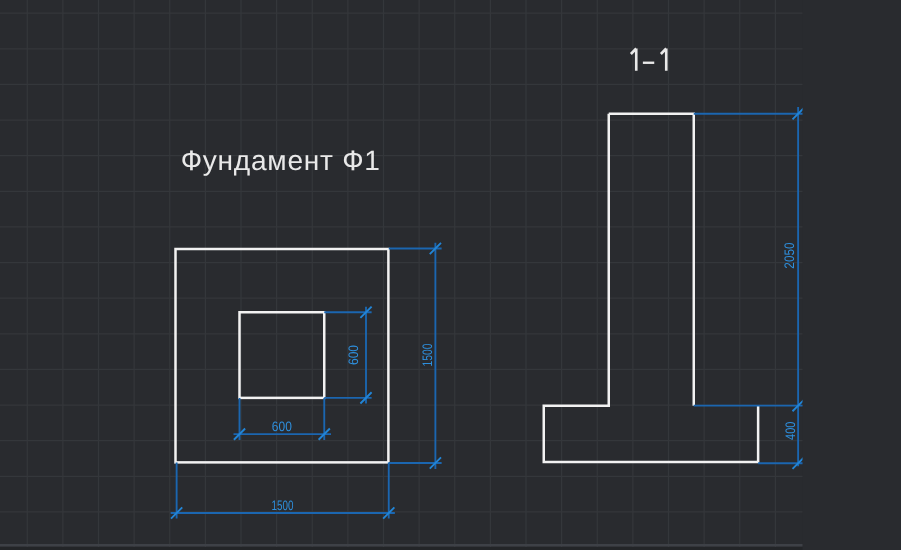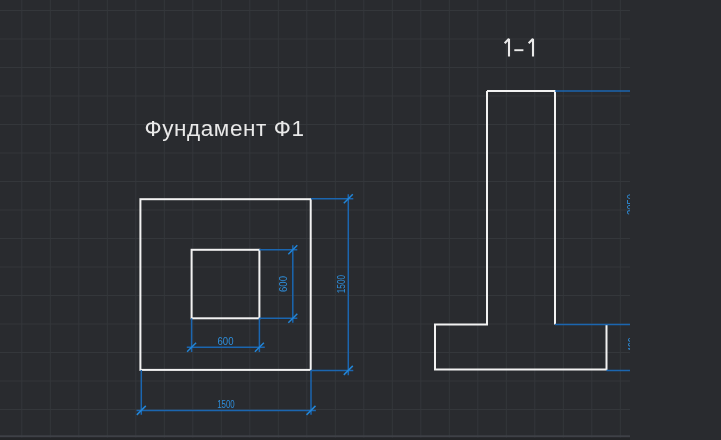--- a/index.html
+++ b/index.html
@@ -1,17 +1,17 @@
 <!DOCTYPE html>
 <html><head>
 <meta charset="utf-8">
 <style>
   html,body{margin:0;padding:0;background:#292b2f;}
   #stage{position:relative;width:630px;height:440px;overflow:hidden;
-         font-family:"Liberation Sans", sans-serif;}
+         font-family:"Liberation Sans", sans-serif;padding-left:12px;}
   svg{position:absolute;left:0;top:0;}
   .dimtxt{fill:#2e8fdd;font-size:11px;font-family:"Liberation Sans",sans-serif;}
   .white{stroke:#f2f2f2;stroke-width:2;fill:none;}
   .dim{stroke:#1b66b0;stroke-width:1.5;fill:none;}
   .tick{stroke:#2285d6;stroke-width:1.5;fill:none;}
 </style>
 </head>
 <body>
 <div id="stage">
 <svg width="721" height="440" viewBox="0 0 721 440">

